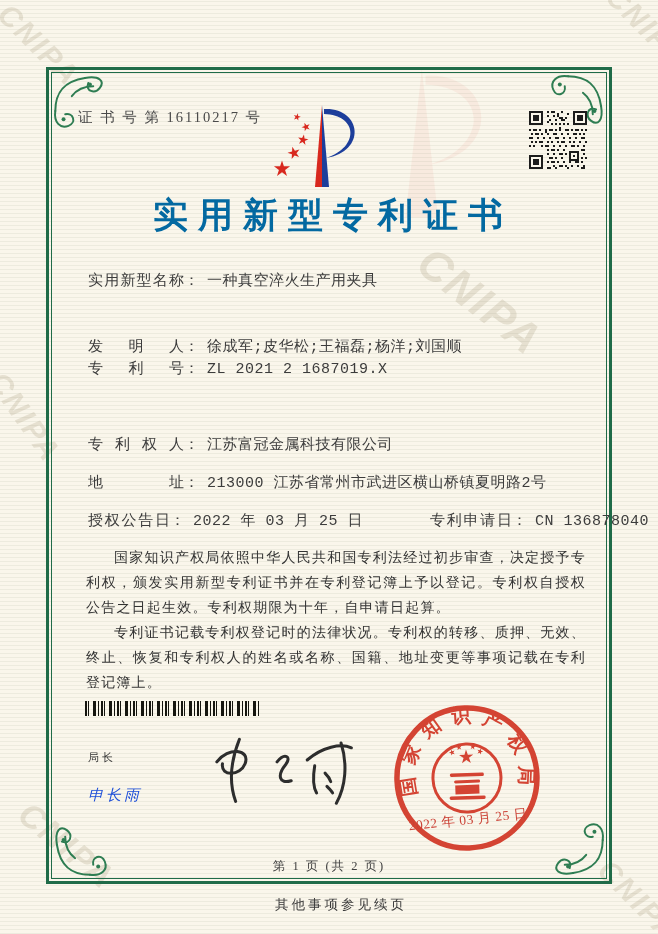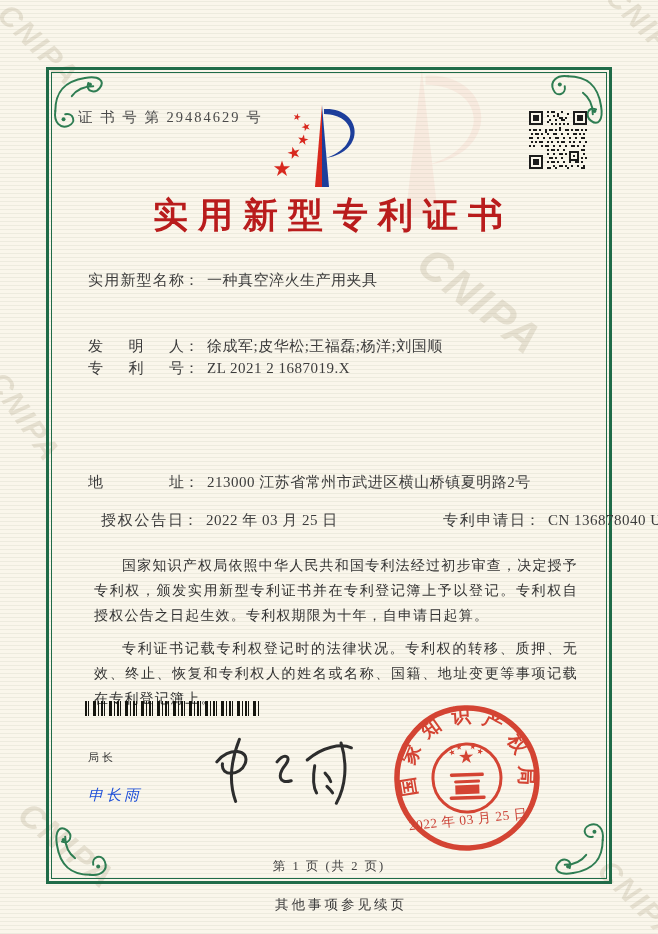--- a/index.html
+++ b/index.html
@@ -31,32 +31,32 @@
   .wm4 { left:408px; top:276px; font-size:44px; transform:rotate(38deg); }
   .wm5 { left:10px;  top:826px; font-size:34px; transform:rotate(40deg); }
   .wm6 { left:588px; top:884px; font-size:30px; transform:rotate(45deg); }
 
   .cert-no { position:absolute; left:78px; top:108px; font-size:14.5px;
              letter-spacing:2px; color:#4a4a4a; }
   .logo  { position:absolute; left:266px; top:101px; }
   .ghost-p { position:absolute; left:320px; top:58px; opacity:0.05; pointer-events:none; }
   .qr    { position:absolute; left:529px; top:111px; }
   .title { position:absolute; top:192px; left:0; width:100%; text-align:center;
-           font-size:35px; font-weight:bold; letter-spacing:10px; text-indent:8px; color:#b91c1c; }
+           font-size:35px; font-weight:bold; letter-spacing:10px; text-indent:8px; color:#0369a1; }
 
   .frow { position:absolute; left:88px; font-size:15px; color:#3c3c3c; white-space:nowrap; }
   .flabel { display:inline-block; width:96px; text-align:justify; text-align-last:justify;font-family:Liberation Serif, serif; }
-  .fval { margin-left:8px; letter-spacing:0.5px; }
+  .fval { margin-left:8px; letter-spacing:0.5px;font-family:Liberation Mono, monospace; }
   .r1{top:271px}.r2{top:337px}.r3{top:359px}.r4{top:397px}.r5{top:435px}.r6{top:473px}.r7{top:511px}
   .grant2 { position:absolute; left:342px; top:0; }
-  .flabel5 { display:inline-block; width:82px; text-align:justify; text-align-last:justify;margin-left:13px; }
+  .flabel5 { display:inline-block; width:82px; text-align:justify; text-align-last:justify; }
 
   .paras { position:absolute; left:86px; top:545px; width:500px; font-size:14px;
            line-height:25px; letter-spacing:1.2px; color:#333; text-align:justify; }
-  .paras p { margin:8px; text-indent:2em; }
+  .paras p { margin:0; text-indent:2em; }
 
   .barcode { position:absolute; left:85px; top:701px; width:174px; height:15px;
     background:repeating-linear-gradient(90deg,#15150f 0 2px,transparent 2px 3px,#15150f 3px 4px,
       transparent 4px 8px,#15150f 8px 11px,transparent 11px 13px,#15150f 13px 14px,transparent 14px 16px); }
 
   .sig-title { position:absolute; left:88px; top:750px; font-size:11px; letter-spacing:3px; color:#333; }
   .sig-name  { position:absolute; left:88px; top:786px; font-size:15px; letter-spacing:3px; color:#1d4ed8;font-style:italic; }
   .sig-svg   { position:absolute; left:198px; top:732px; }
 
   .seal { position:absolute; left:392px; top:700px; transform:rotate(-2deg); opacity:0.95; }
@@ -118,21 +118,21 @@
     <g fill="none" stroke="#2e7d52" stroke-width="2.4" stroke-linecap="round">
       <path d="M4,46 C4,24 14,10 40,6"></path>
       <path d="M40,6 C58,3 64,10 58,18 C52,26 40,22 44,12"></path>
       <path d="M4,46 C2,60 10,68 20,64 C30,60 26,48 16,50"></path>
       <path d="M24,28 C30,20 40,16 50,16"></path>
     </g>
     <circle cx="46" cy="14" r="2.4" fill="#2e7d52"></circle>
     <circle cx="14" cy="56" r="2.4" fill="#2e7d52"></circle>
   </svg>
 
-  <div class="cert-no">证 书 号 第 29484629 号</div>
+  <div class="cert-no">证 书 号 第 16110217 号</div>
 
   <svg class="logo" width="110" height="90" viewBox="0 0 110 90">
     <defs>
       <path id="st" d="M0,-1 L0.224,-0.309 0.951,-0.309 0.363,0.118 0.588,0.809 0,0.382 -0.588,0.809 -0.363,0.118 -0.951,-0.309 -0.224,-0.309 Z"></path>
     </defs>
     <path d="M58,8 C95,6 102,50 60,57 C94,46 92,14 58,13 Z" fill="#1d3e9b"></path>
     <polygon points="56,4 49,86 56,86" fill="#d8281e"></polygon>
     <polygon points="56,4 56,86 63,86" fill="#1d3e9b"></polygon>
     <use href="#st" fill="#d8281e" transform="translate(16,68) scale(8.5)"></use>
     <use href="#st" fill="#d8281e" transform="translate(28,52) scale(6.5) rotate(-15)"></use>
@@ -264,20 +264,23 @@
 
   <div class="frow r1">
     <span class="flabel">实用新型名称</span><span>：</span><span class="fval">一种真空淬火生产用夹具</span>
   </div>
   <div class="frow r2">
     <span class="flabel">发明人</span><span>：</span><span class="fval">徐成军;皮华松;王福磊;杨洋;刘国顺</span>
   </div>
   <div class="frow r3">
     <span class="flabel">专利号</span><span>：</span><span class="fval">ZL 2021 2 1687019.X</span>
   </div>
+  <div class="frow r5">
+    <span class="flabel">专利权人</span><span>：</span><span class="fval">江苏富冠金属科技有限公司</span>
+  </div>
   <div class="frow r6">
     <span class="flabel">地址</span><span>：</span><span class="fval">213000 江苏省常州市武进区横山桥镇夏明路2号</span>
   </div>
   <div class="frow r7">
     <span class="flabel5">授权公告日</span><span>：</span><span class="fval">2022 年 03 月 25 日</span>
     <span class="grant2">
       <span class="flabel5">专利申请日</span><span>：</span><span class="fval">CN 136878040 U</span>
     </span>
   </div>
 

